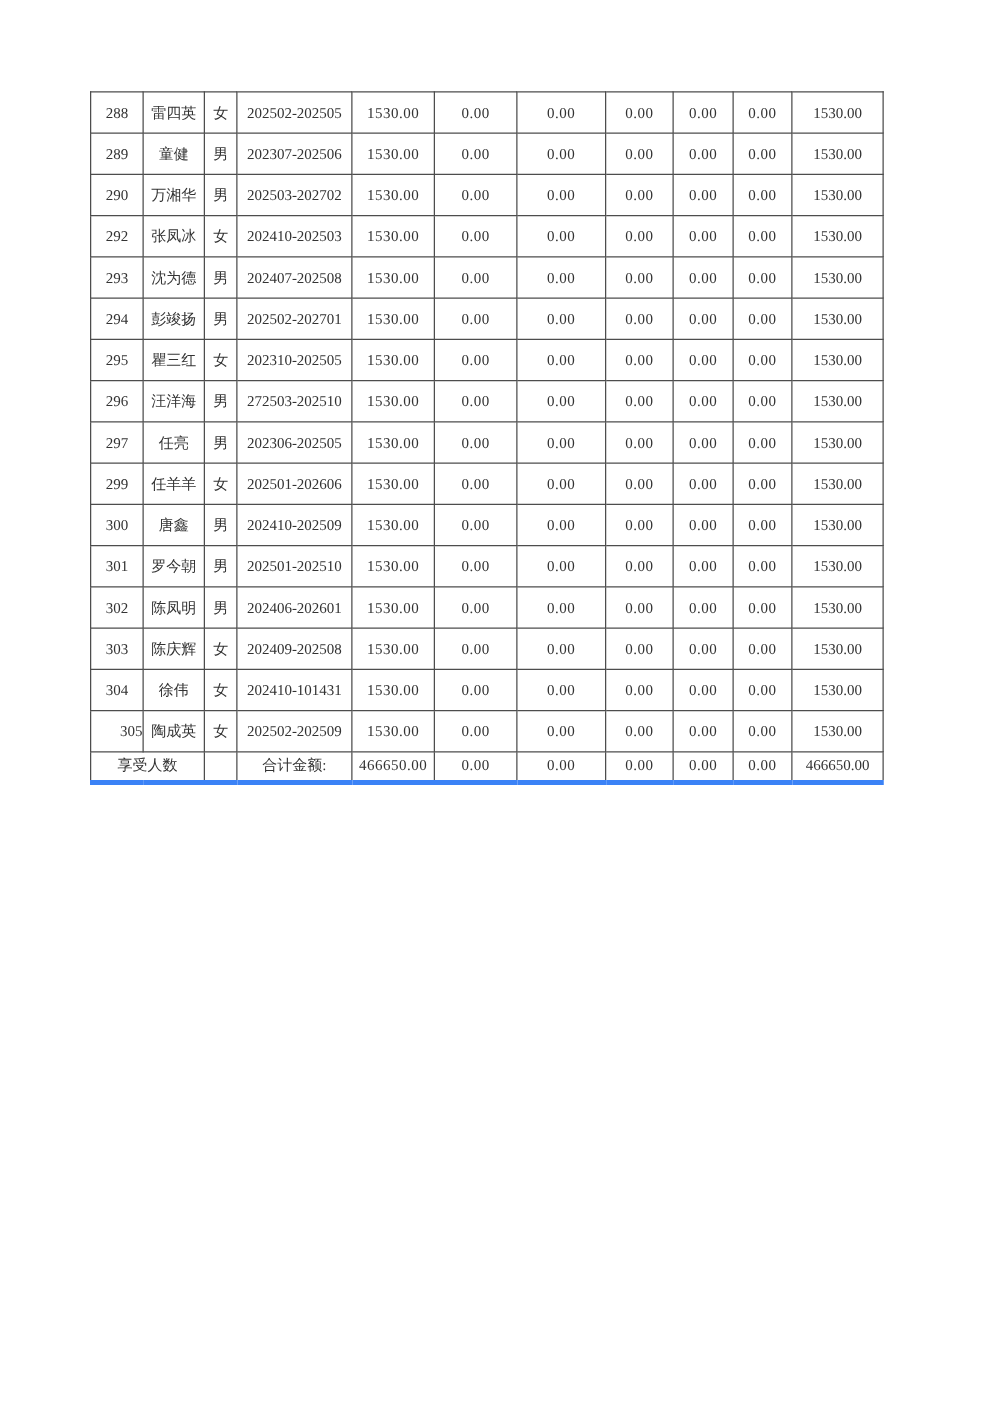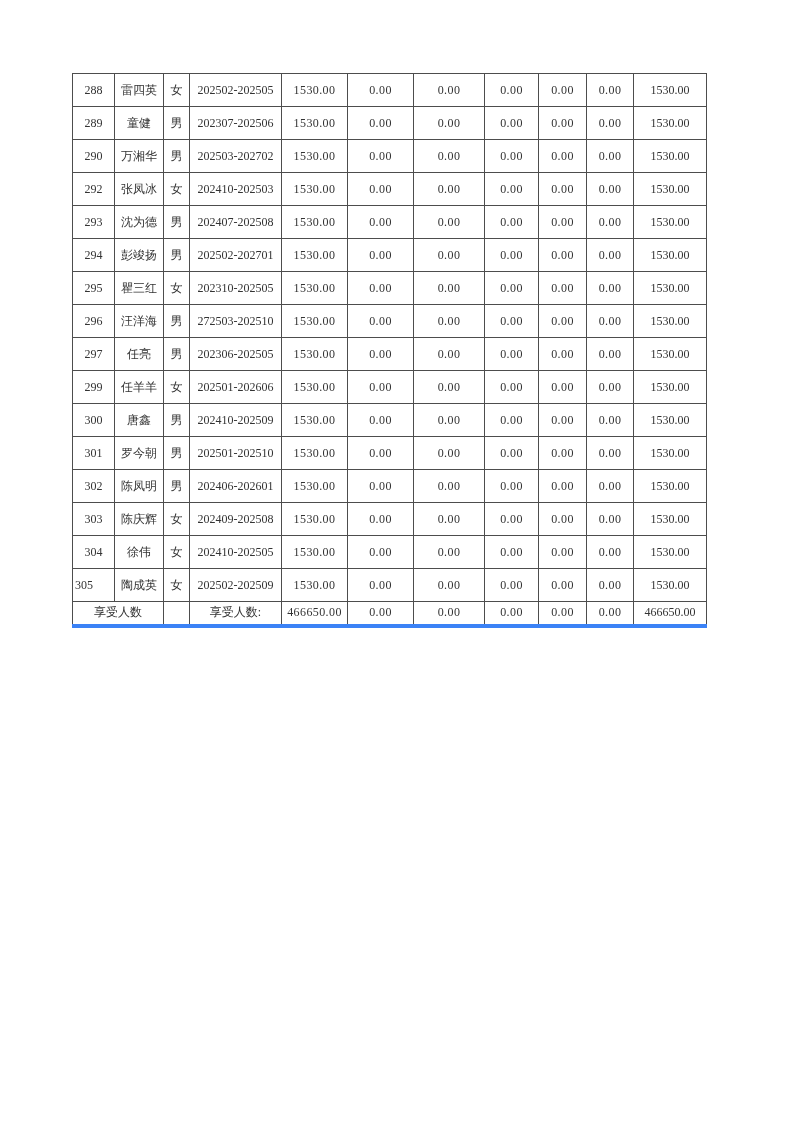--- a/index.html
+++ b/index.html
@@ -33,21 +33,21 @@
     color: #333333;
     text-align: center;
     vertical-align: middle;
   }
   tr.data-row    { height: 33px; }
   tr.summary-row { height: 24px; }
   tr.summary-row td { border-bottom: 4px solid #3b82f6; }
 
   
   td.c-num        { text-align: right; padding-right: 4px; }
-  td.c-num.left   { text-align: left;  padding-left: 2px; padding-right: 0; }
+  td.c-num.left   { text-align: right;  padding-left: 2px; padding-right: 0; }
   td.c-amt        { letter-spacing: 0.4px; }
   td.c-total {
     font-family: "DejaVu Sans", "Liberation Sans", sans-serif;
     font-size: 12.5px;
     color: #3d3d3d;
     letter-spacing: 0;
   }
 </style>
 </head>
 <body>
@@ -247,21 +247,21 @@
           <td class="c-amt">0.00</td>
           <td class="c-amt">0.00</td>
           <td class="c-amt">0.00</td>
           <td class="c-amt">0.00</td>
           <td class="c-total">1530.00</td>
         </tr>
         <tr class="data-row">
           <td class="c-num">304</td>
           <td class="c-name">徐伟</td>
           <td class="c-gender">女</td>
-          <td class="c-period">202410-202505</td>
+          <td class="c-period">202410-101431</td>
           <td class="c-amt">1530.00</td>
           <td class="c-amt">0.00</td>
           <td class="c-amt">0.00</td>
           <td class="c-amt">0.00</td>
           <td class="c-amt">0.00</td>
           <td class="c-amt">0.00</td>
           <td class="c-total">1530.00</td>
         </tr>
         <tr class="data-row">
           <td class="c-num left">305</td>
@@ -274,21 +274,21 @@
           <td class="c-amt">0.00</td>
           <td class="c-amt">0.00</td>
           <td class="c-amt">0.00</td>
           <td class="c-total">1530.00</td>
         </tr>
       </tbody>
     <tfoot>
       <tr class="summary-row">
         <td colspan="2">享受人数</td>
         <td></td>
-        <td>享受人数:</td>
+        <td>合计金额:</td>
         <td class="c-amt">466650.00</td>
         <td class="c-amt">0.00</td>
         <td class="c-amt">0.00</td>
         <td class="c-amt">0.00</td>
         <td class="c-amt">0.00</td>
         <td class="c-amt">0.00</td>
         <td class="c-total">466650.00</td>
       </tr>
     </tfoot>
   </table>

